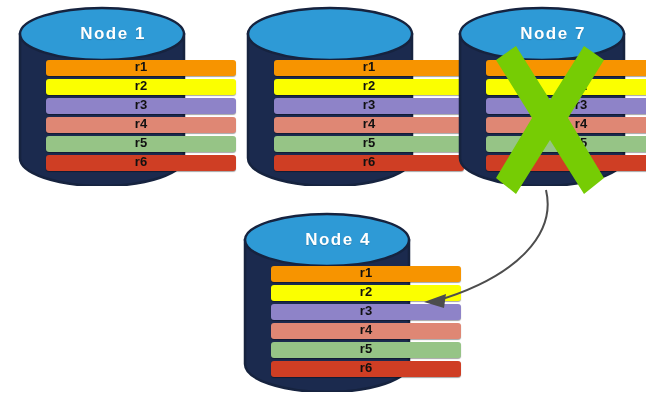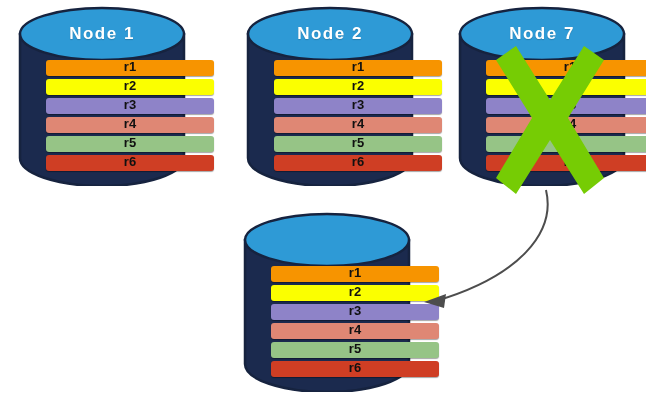--- a/index.html
+++ b/index.html
@@ -12,20 +12,21 @@
   }
   #canvas {
     position: relative;
     width: 646px;
     height: 402px;
     background: #ffffff;
     overflow: hidden;
   }
   .node {
     position: absolute;
+    padding-left: 22px;
   }
   .node-svg {
     position: absolute;
     left: 0;
     top: 0;
   }
   .node-title {
     position: absolute;
     left: 0;
     width: 100%;
@@ -103,21 +104,20 @@
         <span class="row-label">r6</span>
       </div>
     </div>
   </div>
 
   <div class="node" style="left:246px; top:6px; width:168px; height:180px;">
     <svg class="node-svg" width="168" height="180" viewBox="0 0 168 180">
       <path d="M2,28 L2,152 A82,28 0 0 0 166,152 L166,28 Z" fill="#1b2a4e" stroke="#16233f" stroke-width="2.5"></path>
       <ellipse cx="84" cy="28" rx="82" ry="26" fill="#2e9ad6" stroke="#16233f" stroke-width="2.5"></ellipse>
     </svg>
-    <div class="node-title" style="top:18px;">Node 2</div>
     <div class="rows" style="top:54px; padding:0 28px;">
       <div class="row-bar" style="background:#f79400;">
         <span class="row-label">r1</span>
       </div>
       <div class="row-bar" style="background:#fbff00;">
         <span class="row-label">r2</span>
       </div>
       <div class="row-bar" style="background:#8e83c8;">
         <span class="row-label">r3</span>
       </div>
@@ -162,20 +162,21 @@
     <svg class="cross" width="120" height="150" viewBox="0 0 120 150" style="left:32px; top:40px;">
       <polygon points="6,14 26,0 60,54 94,0 114,14 78,72 114,132 94,148 60,94 26,148 6,132 42,72" fill="#76cc04"></polygon>
     </svg>
   </div>
 
   <div class="node" style="left:243px; top:212px; width:168px; height:180px;">
     <svg class="node-svg" width="168" height="180" viewBox="0 0 168 180">
       <path d="M2,28 L2,152 A82,28 0 0 0 166,152 L166,28 Z" fill="#1b2a4e" stroke="#16233f" stroke-width="2.5"></path>
       <ellipse cx="84" cy="28" rx="82" ry="26" fill="#2e9ad6" stroke="#16233f" stroke-width="2.5"></ellipse>
     </svg>
+    <div class="node-title" style="top:18px;">Node 4</div>
     <div class="rows" style="top:54px; padding:0 28px;">
       <div class="row-bar" style="background:#f79400;">
         <span class="row-label">r1</span>
       </div>
       <div class="row-bar" style="background:#fbff00;">
         <span class="row-label">r2</span>
       </div>
       <div class="row-bar" style="background:#8e83c8;">
         <span class="row-label">r3</span>
       </div>

